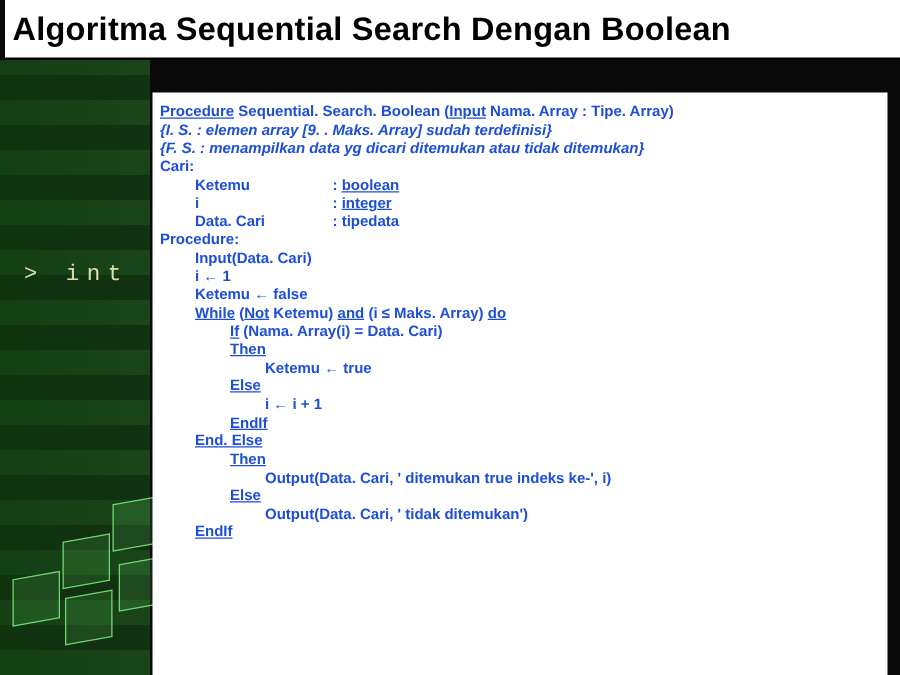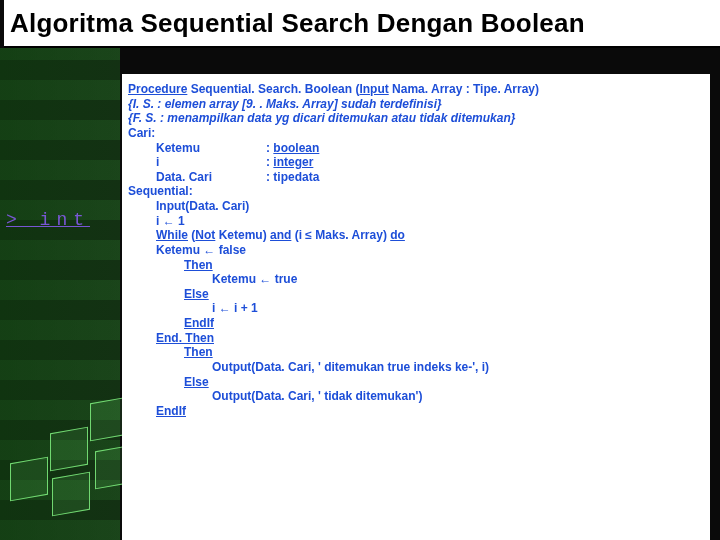--- a/index.html
+++ b/index.html
@@ -57,25 +57,24 @@
     font-family: Arial, Helvetica, sans-serif;
     margin-top: 16px;
   }
   .u { text-decoration:underline; }
   .em { font-style:italic; }
   .ind1 { padding-left:28px; display:block; }
   .ind2 { padding-left:56px; display:block; }
   .ind3 { padding-left:84px; display:block; }
   .arrow { font-family: Arial; }
   .prompt {
-    position:absolute; left:6px; top:210px;
-    color:#8b5cf6; font-family: "Courier New", monospace;
+    position:absolute; left:19px; top:210px;
+    color:#fef9c3; font-family: "Courier New", monospace;
     font-size:18px; letter-spacing:6px; z-index:1;
     opacity:0.85;
-    text-decoration:underline;
   }
 </style>
 </head>
 <body>
 
 <div class="bg-pattern"></div>
 <div class="prompt">&gt; int</div>
 <div class="bg-cubes">
   <div class="cube c1"></div>
     <div class="cube c2"></div>
@@ -97,29 +96,30 @@
   <div>Cari:</div>
   <span class="ind1">
     <span style="display:inline-block;width:110px">Ketemu</span><span>: </span><span class="u">boolean</span>
   </span>
   <span class="ind1">
     <span style="display:inline-block;width:110px">i</span><span>: </span><span class="u">integer</span>
   </span>
   <span class="ind1">
     <span style="display:inline-block;width:110px">Data. Cari</span><span>: tipedata</span>
   </span>
-  <div>Sequential:</div>
+  <div>Procedure:</div>
   <span class="ind1">Input(Data. Cari)</span>
   <span class="ind1"><span>i </span><span class="arrow">←</span><span> 1</span></span>
+  <span class="ind1"><span>Ketemu </span><span class="arrow">←</span><span> false</span></span>
   <span class="ind1"><span class="u">While</span> (<span class="u">Not</span><span> Ketemu) </span><span class="u">and</span><span> (i ≤ Maks. Array) </span><span class="u">do</span></span>
-  <span class="ind1"><span>Ketemu </span><span class="arrow">←</span><span> false</span></span>
+  <span class="ind2"><span class="u">If</span><span> (Nama. Array(i) = Data. Cari)</span></span>
   <span class="ind2"><span class="u">Then</span></span>
   <span class="ind3"><span>Ketemu </span><span class="arrow">←</span><span>  true</span></span>
   <span class="ind2"><span class="u">Else</span></span>
   <span class="ind3"><span>i </span><span class="arrow">←</span><span> i + 1</span></span>
   <span class="ind2"><span class="u">EndIf</span></span>
-  <span class="ind1"><span class="u">End. Then</span></span>
+  <span class="ind1"><span class="u">End. Else</span></span>
   <span class="ind2"><span class="u">Then</span></span>
   <span class="ind3">Output(Data. Cari, ' ditemukan true indeks ke-', i)</span>
   <span class="ind2"><span class="u">Else</span></span>
   <span class="ind3">Output(Data. Cari, ' tidak ditemukan')</span>
   <span class="ind1"><span class="u">EndIf</span></span>
 </div>
 
 </body></html>

